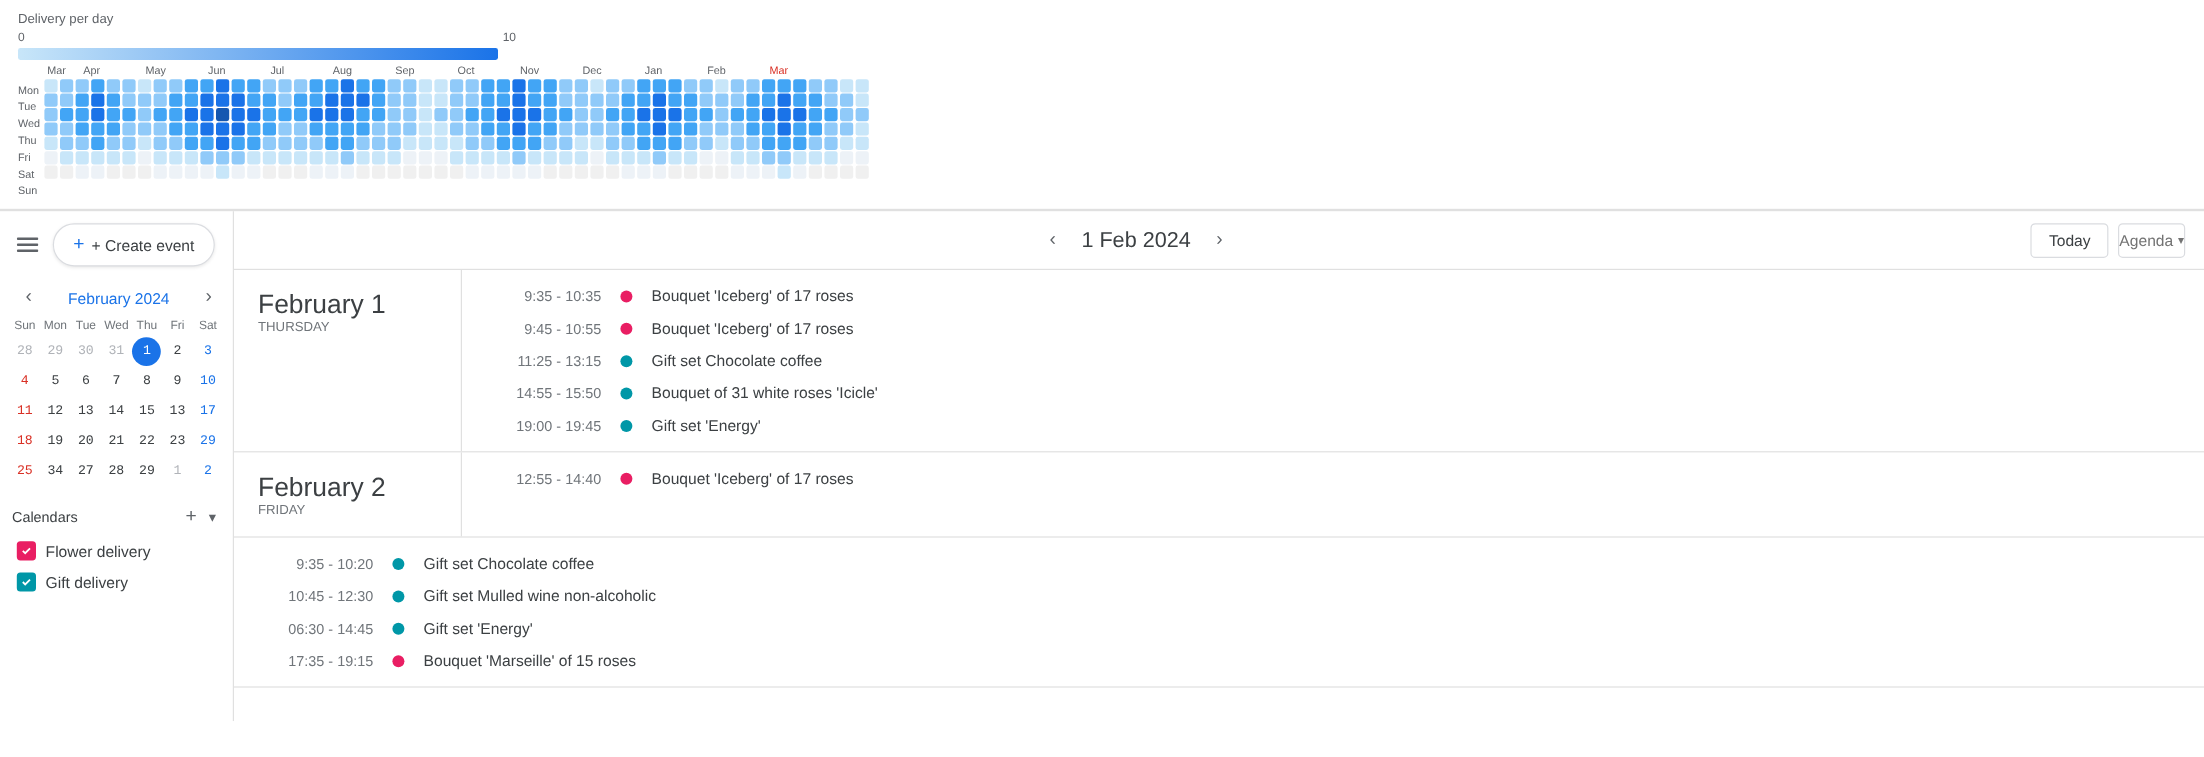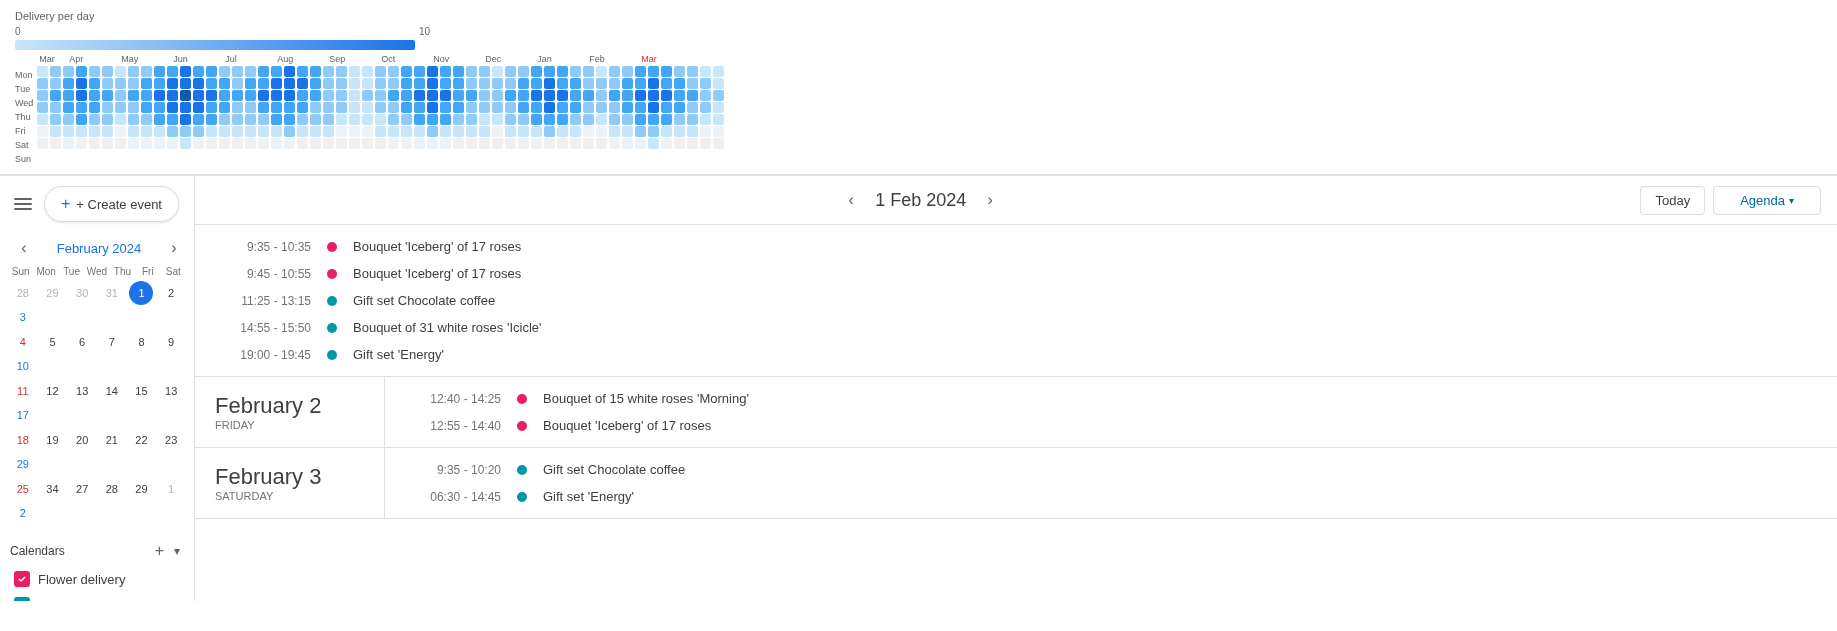--- a/index.html
+++ b/index.html
@@ -142,23 +142,24 @@
       text-align: center;
       margin-bottom: 2px;
     }
     .mini-cal-dow {
       font-size: 10px;
       color: #70757a;
       padding: 2px 0;
     }
     .mini-cal-week-row {
       display: grid;
-      grid-template-columns: repeat(6, 1fr);
+      grid-template-columns: repeat(7, 1fr);
       text-align: center;
       margin-bottom: 1px;
+      font-family: Liberation Mono, monospace;
     }
     .mini-cal-day {
       font-size: 11px;
       width: 24px;
       height: 24px;
       display: flex;
       align-items: center;
       justify-content: center;
       border-radius: 50%;
       cursor: pointer;
@@ -255,25 +256,25 @@
       background: #fff;
       padding: 6px 14px;
       border-radius: 4px;
       font-size: 13px;
       cursor: pointer;
       color: #3c4043;
     }
     .view-selector {
       border: 1px solid #dadce0;
       background: #fff;
-      padding: 6px 26px;
+      padding: 6px 0;
       border-radius: 4px;
       font-size: 13px;
       cursor: pointer;
-      color: #0369a1;
+      color: #737373;
       display: flex;
       align-items: center;
       gap: 4px;
       justify-content: center;
     }
 
     
     .agenda-area {
       flex: 1;
       overflow-y: auto;
@@ -981,20 +982,24 @@
         <button class="today-btn">Today</button>
         <div class="view-selector">
           <span>Agenda</span>
           <span style="font-size:10px;">▾</span>
         </div>
       </div>
     </div>
 
     <div class="agenda-area" id="agenda-render">
     <div class="agenda-day">
+          <div class="agenda-day-label">
+            <div class="agenda-day-number">February 1</div>
+            <div class="agenda-day-name">Thursday</div>
+          </div>
           <div class="agenda-events">
             <div class="agenda-event">
               <span class="event-time">9:35 - 10:35</span>
               <span class="event-dot pink"></span>
               <span class="event-title">Bouquet 'Iceberg' of 17 roses</span>
             </div>
             <div class="agenda-event">
               <span class="event-time">9:45 - 10:55</span>
               <span class="event-dot pink"></span>
               <span class="event-title">Bouquet 'Iceberg' of 17 roses</span>
@@ -1016,45 +1021,46 @@
             </div>
           </div>
         </div>
         <div class="agenda-day">
           <div class="agenda-day-label">
             <div class="agenda-day-number">February 2</div>
             <div class="agenda-day-name">Friday</div>
           </div>
           <div class="agenda-events">
             <div class="agenda-event">
-              <span class="event-time">12:40 - 14:25</span>
-              <span class="event-dot pink"></span>
-              <span class="event-title">Bouquet of 15 white roses 'Morning'</span>
-            </div>
-            <div class="agenda-event">
               <span class="event-time">12:55 - 14:40</span>
               <span class="event-dot pink"></span>
               <span class="event-title">Bouquet 'Iceberg' of 17 roses</span>
             </div>
           </div>
         </div>
         <div class="agenda-day">
-          <div class="agenda-day-label">
-            <div class="agenda-day-number">February 3</div>
-            <div class="agenda-day-name">Saturday</div>
-          </div>
           <div class="agenda-events">
             <div class="agenda-event">
               <span class="event-time">9:35 - 10:20</span>
               <span class="event-dot teal"></span>
               <span class="event-title">Gift set Chocolate coffee</span>
             </div>
             <div class="agenda-event">
+              <span class="event-time">10:45 - 12:30</span>
+              <span class="event-dot teal"></span>
+              <span class="event-title">Gift set Mulled wine non-alcoholic</span>
+            </div>
+            <div class="agenda-event">
               <span class="event-time">06:30 - 14:45</span>
               <span class="event-dot teal"></span>
               <span class="event-title">Gift set 'Energy'</span>
             </div>
+            <div class="agenda-event">
+              <span class="event-time">17:35 - 19:15</span>
+              <span class="event-dot pink"></span>
+              <span class="event-title">Bouquet 'Marseille' of 15 roses</span>
+            </div>
           </div>
         </div>
       </div>
 
   </div>
 </div>
 
 </body></html>

